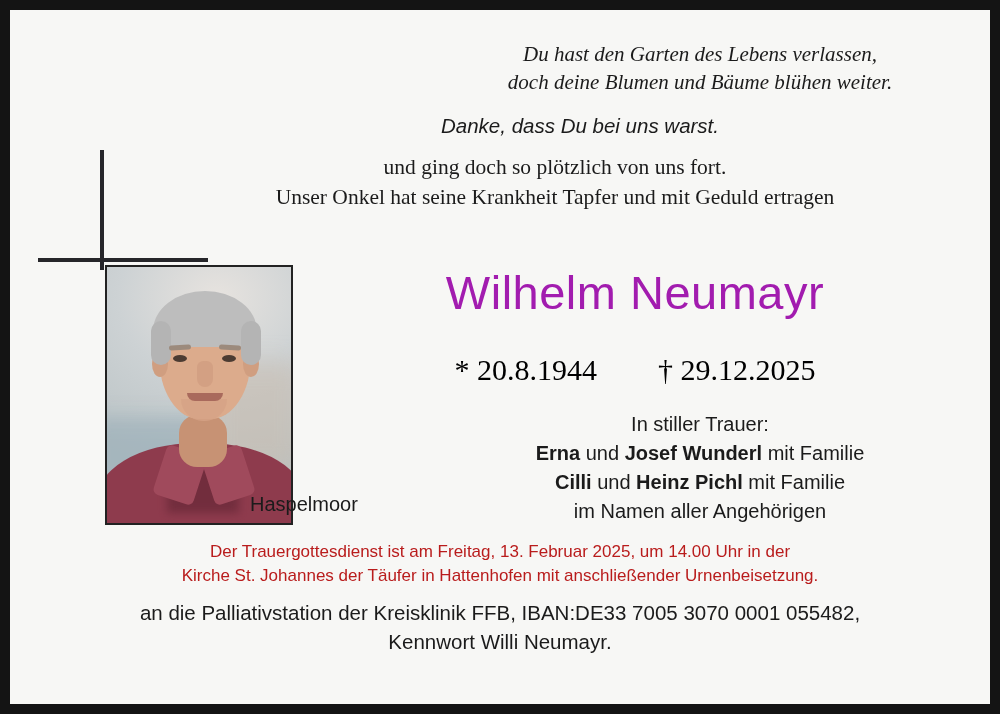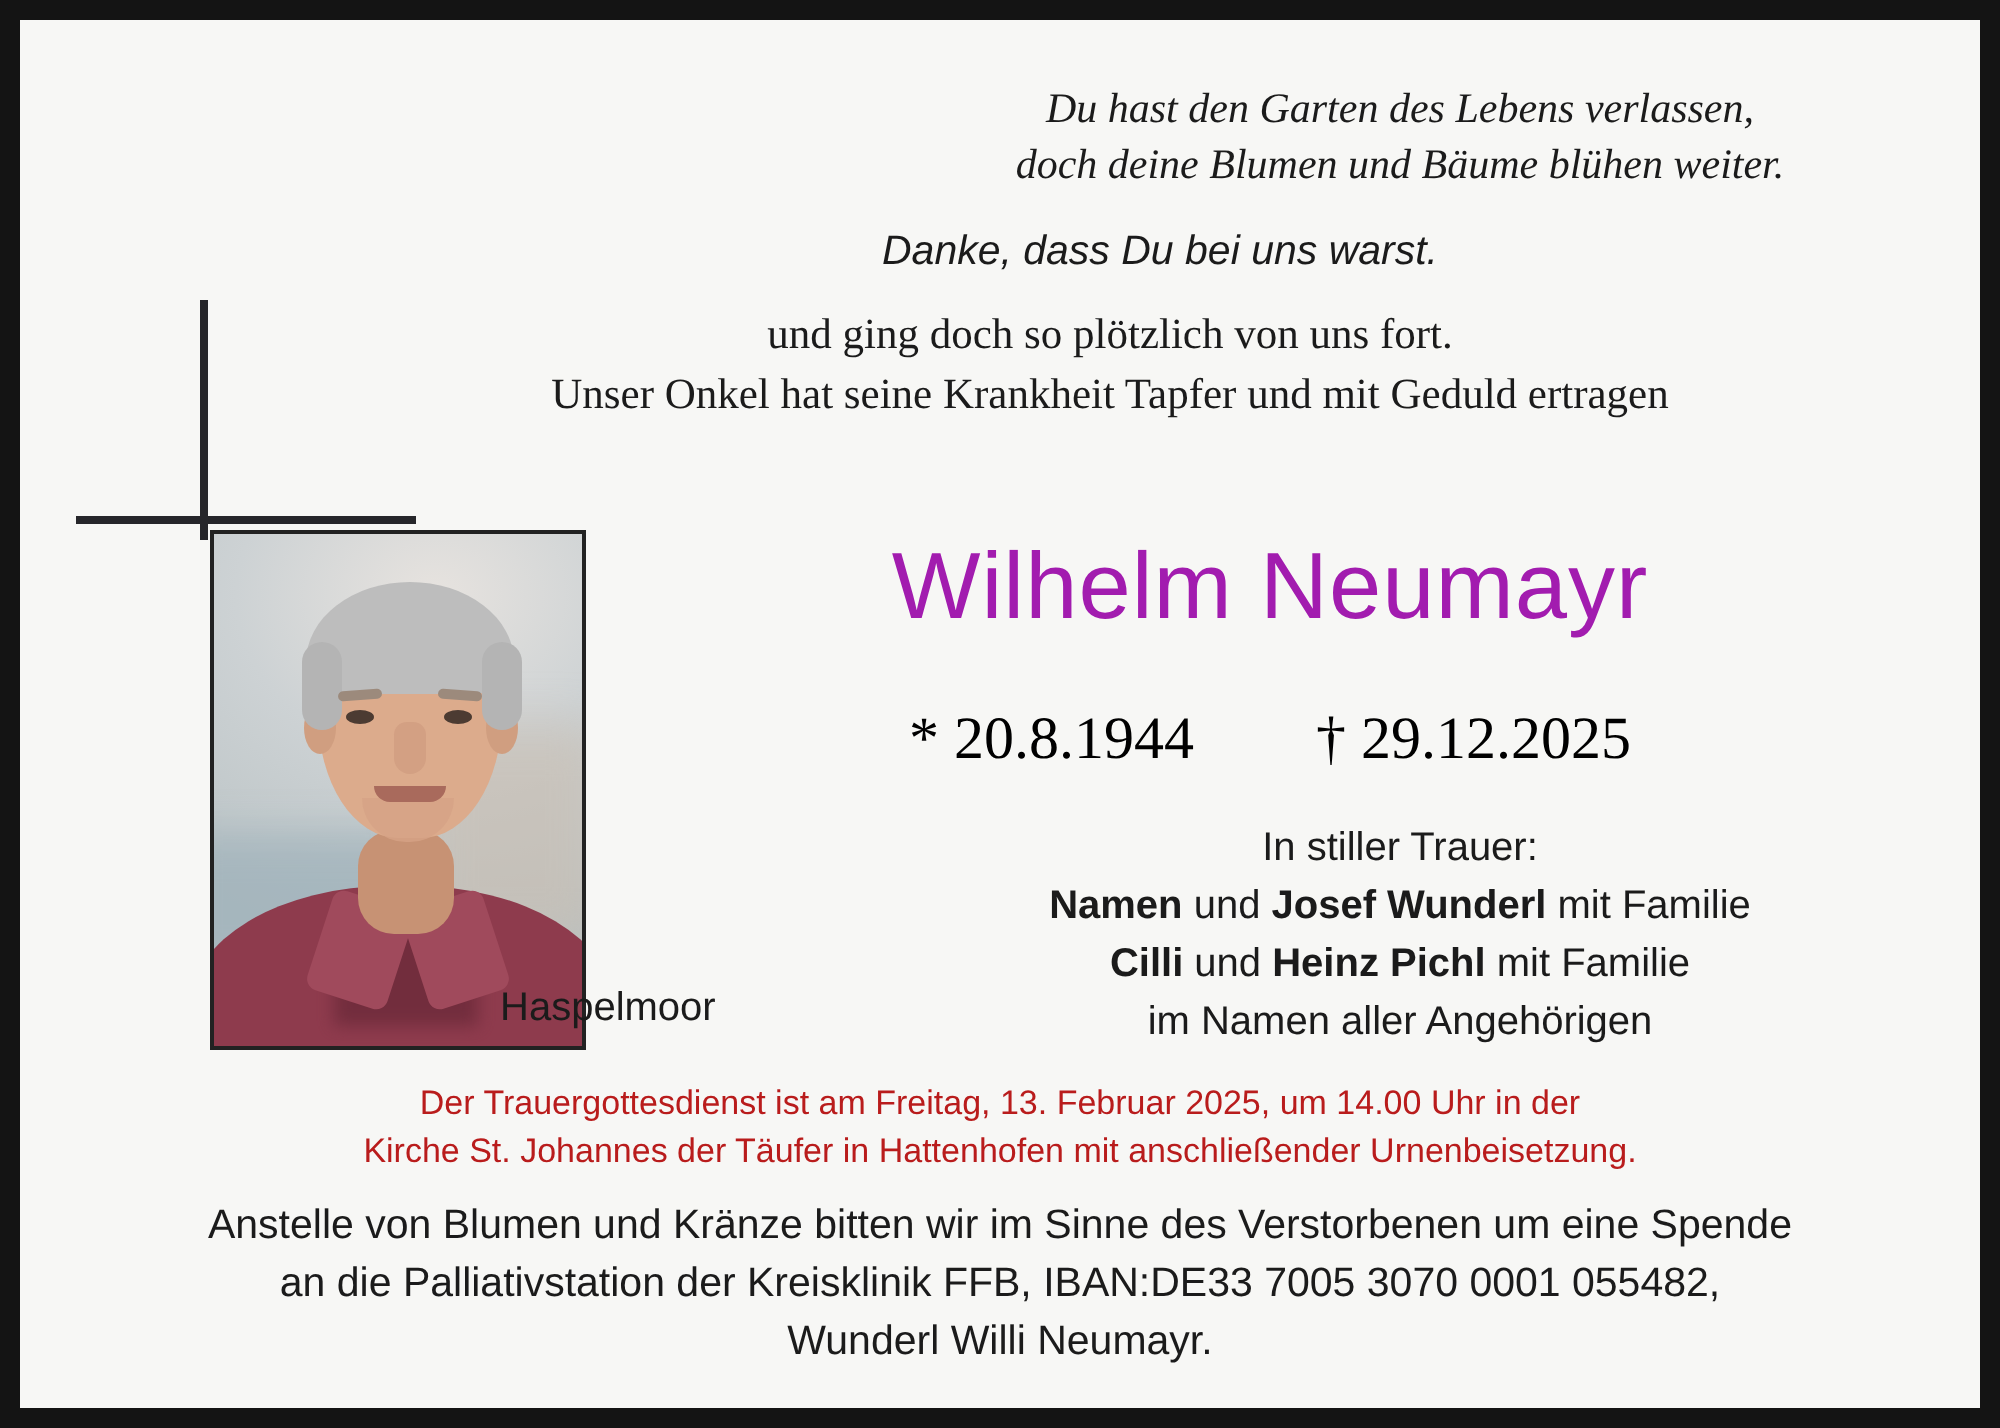--- a/index.html
+++ b/index.html
@@ -373,35 +373,34 @@
 
     <div class="dates">
       <span>* 20.8.1944</span>
       <span class="gap"></span>
       <span>† 29.12.2025</span>
     </div>
 
     <div class="mourners">
       <span class="line">In stiller Trauer:</span>
       <span class="line">
-        <b>Namen</b><span> und </span><b>Josef Wunderl</b><span> mit Familie</span>
+        <b>Erna</b><span> und </span><b>Josef Wunderl</b><span> mit Familie</span>
       </span>
       <span class="line">
         <b>Cilli</b><span> und </span><b>Heinz Pichl</b><span> mit Familie</span>
       </span>
       <span class="line">im Namen aller Angehörigen</span>
     </div>
 
     <div class="place">Haspelmoor</div>
 
     <div class="service">
       <span class="line">Der Trauergottesdienst ist am Freitag, 13. Februar 2025, um 14.00 Uhr in der</span>
       <span class="line">Kirche St. Johannes der Täufer in Hattenhofen mit anschließender Urnenbeisetzung.</span>
     </div>
 
     <div class="donation">
-      <span class="line">Anstelle von Blumen und Kränze bitten wir im Sinne des Verstorbenen um eine Spende</span>
       <span class="line">an die Palliativstation der Kreisklinik FFB, IBAN:DE33 7005 3070 0001 055482,</span>
-      <span class="line">Wunderl Willi Neumayr.</span>
+      <span class="line">Kennwort Willi Neumayr.</span>
     </div>
 
   </div>
 </div>
 
 </body></html>

